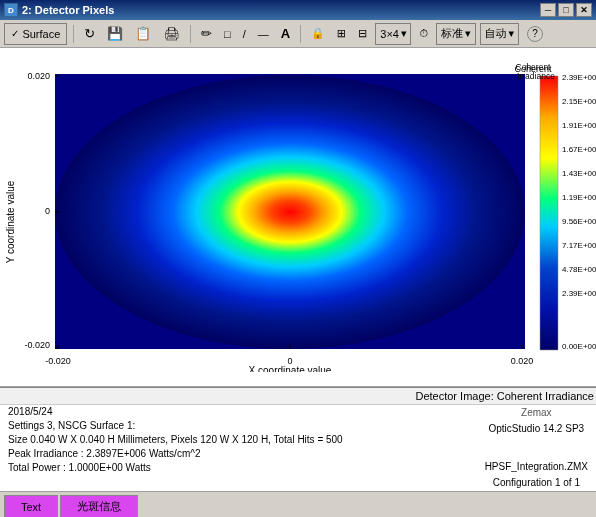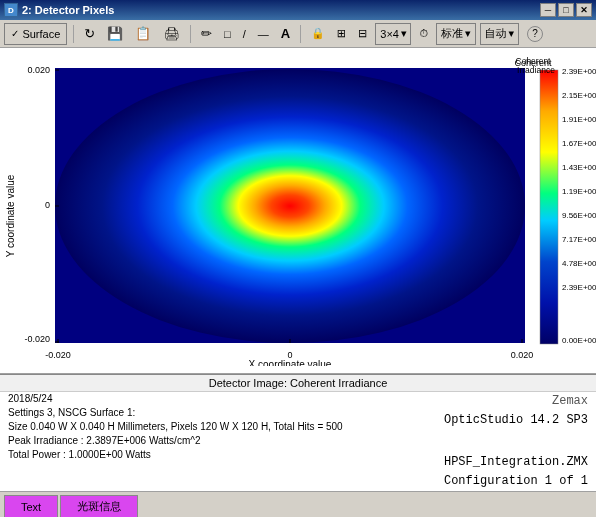--- a/index.html
+++ b/index.html
@@ -124,42 +124,41 @@
     }
 
     
     .info-panel {
       background: white;
       border-top: 1px solid #888;
       padding: 0;
       font-size: 10px;
     }
     .info-header {
-      text-align: center;
+      text-align: right;
       font-size: 11px;
       border-bottom: 1px solid #ccc;
       padding: 2px;
       background: #f0f0f0;
     }
     .info-body {
       display: flex;
       gap: 0;
       padding: 0 8px;
       justify-content: space-between;
     }
     .info-left {
       flex: 1;
       font-size: 10px;
       line-height: 1.4;
     }
     .info-right {
-      text-align: right;
-      font-size: 12px;
+      text-align: center;
+      font-size: 10px;
       line-height: 1.6;
-      font-family: Liberation Mono, monospace;
     }
     .info-right-top {
       color: #555;
     }
     .info-right-file {
       margin-top: 22px;
     }
 
     
     .tab-bar {

